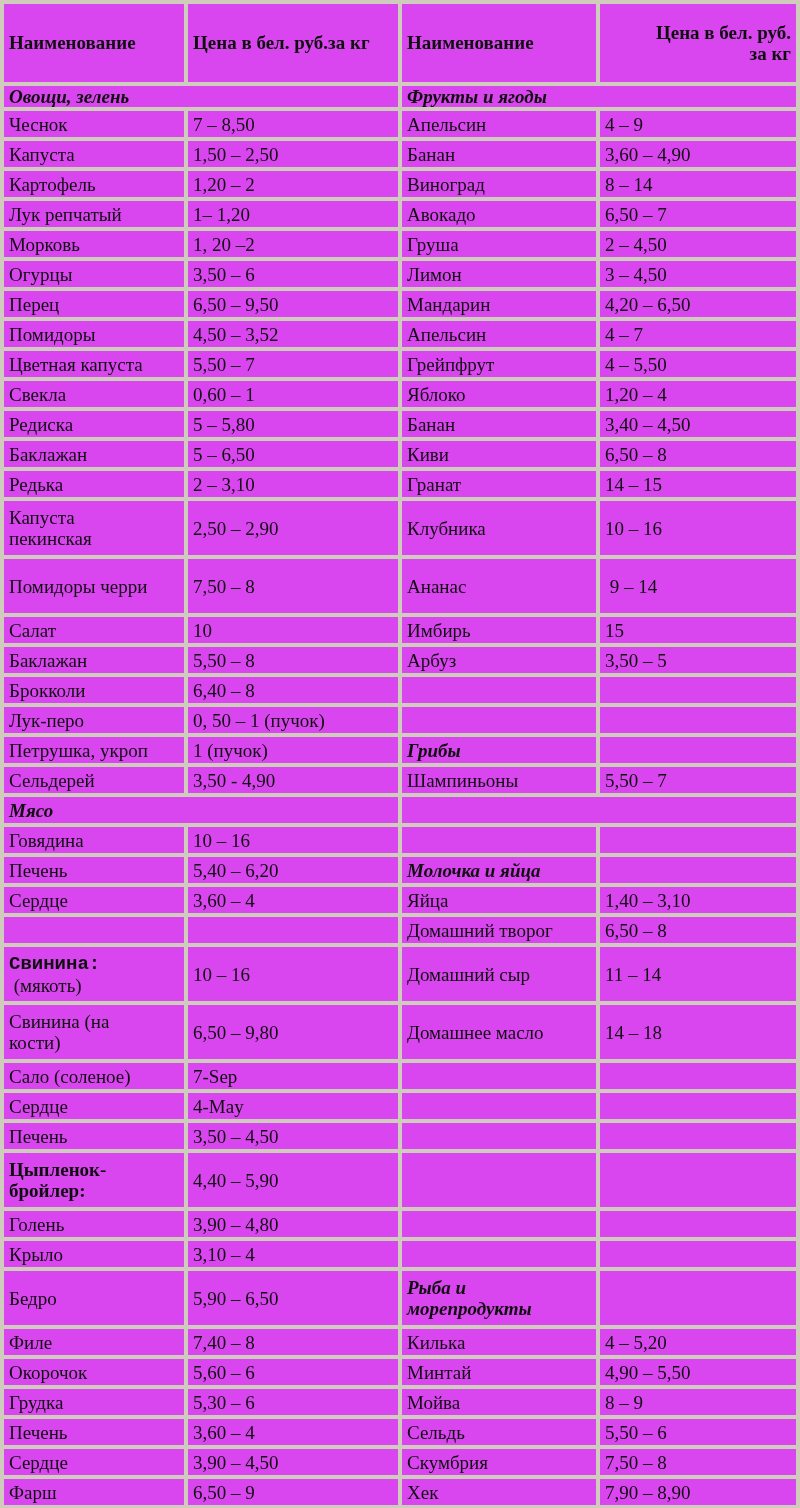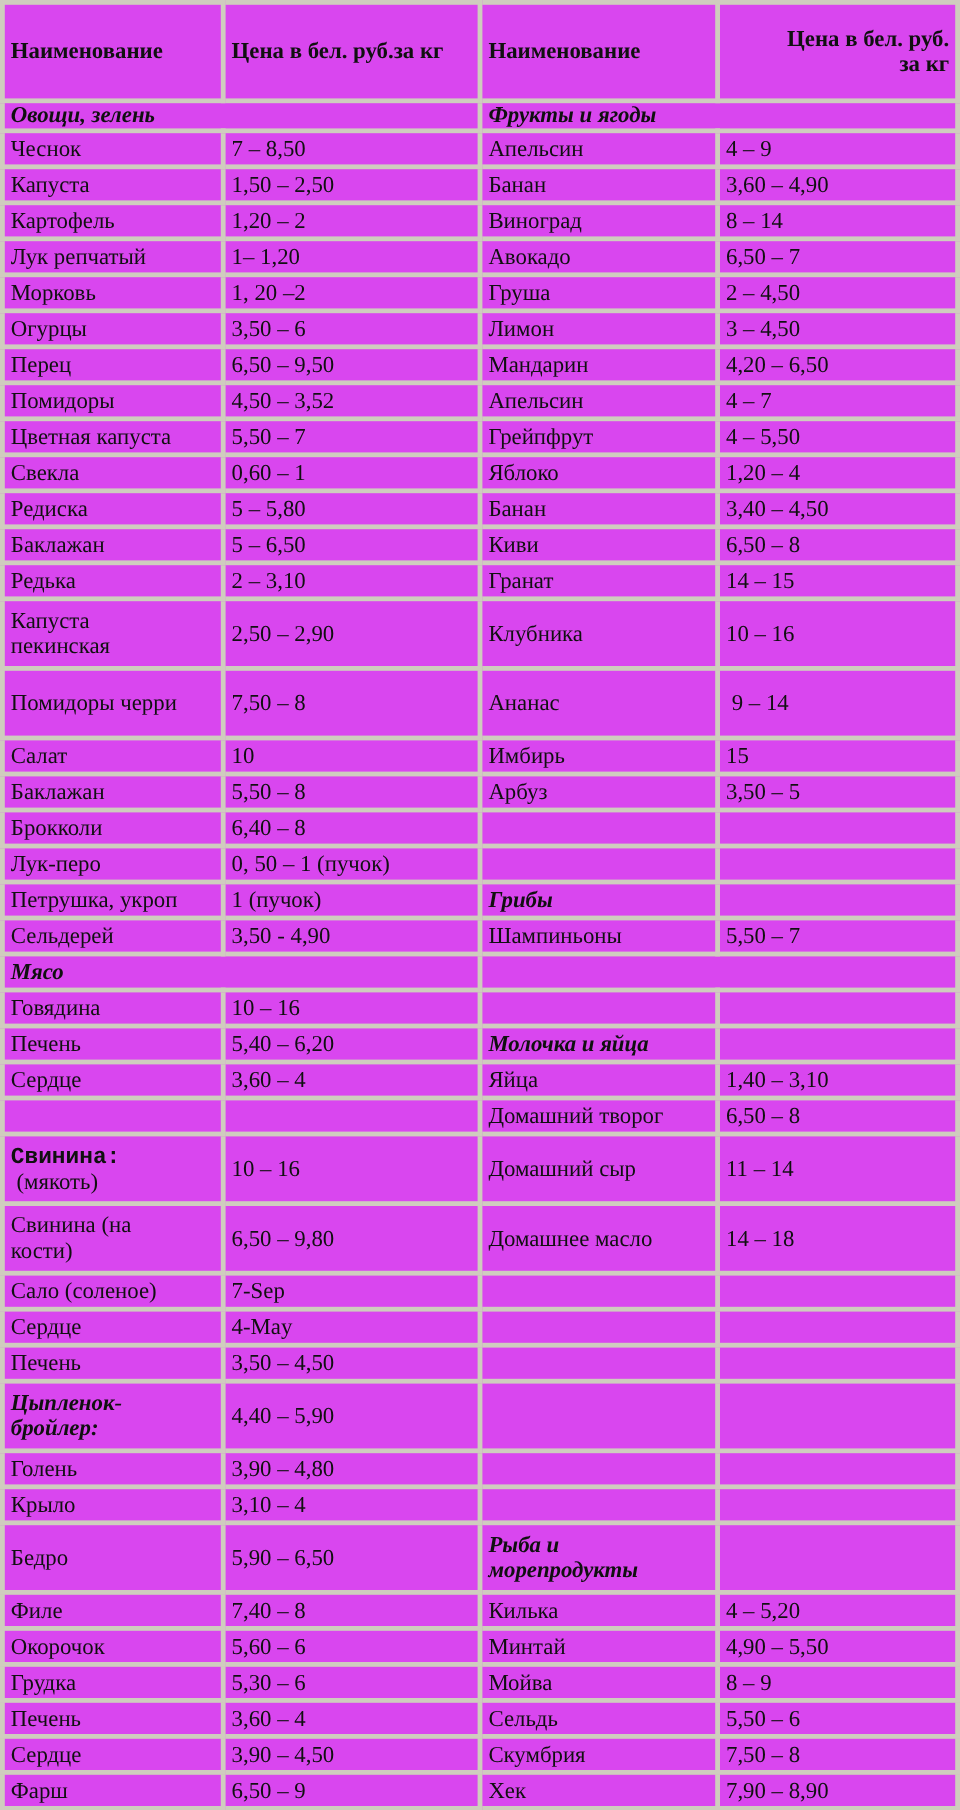--- a/index.html
+++ b/index.html
@@ -25,21 +25,21 @@
     line-height: 1.12;
     white-space: pre-line;
     overflow: hidden;
   }
   th { font-weight: bold; height: 78px; }
   th.center { text-align: right; }
   tr.r-sec  td { height: 17px; }
   tr.r-reg  td { height: 26px; }
   tr.r-tall td { height: 54px; }
   td.section { font-weight: bold; font-style: italic; }
-  td.bold { font-weight: bold; font-style: italic; }
+  td.bold { font-weight: bold; }
   b { font-weight: bold; font-family: Liberation Mono, monospace; }
 </style>
 </head>
 <body>
 
 <table>
   <colgroup>
     <col style="width:184px">
     <col style="width:214px">
     <col style="width:198px">

